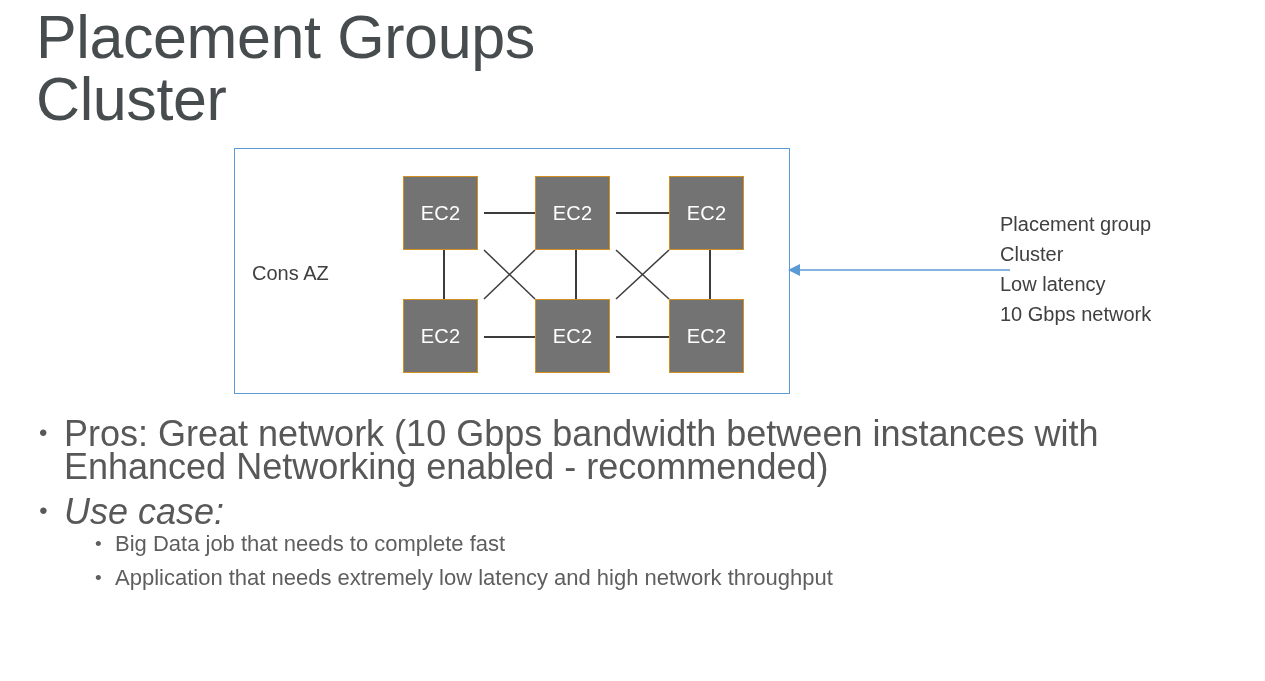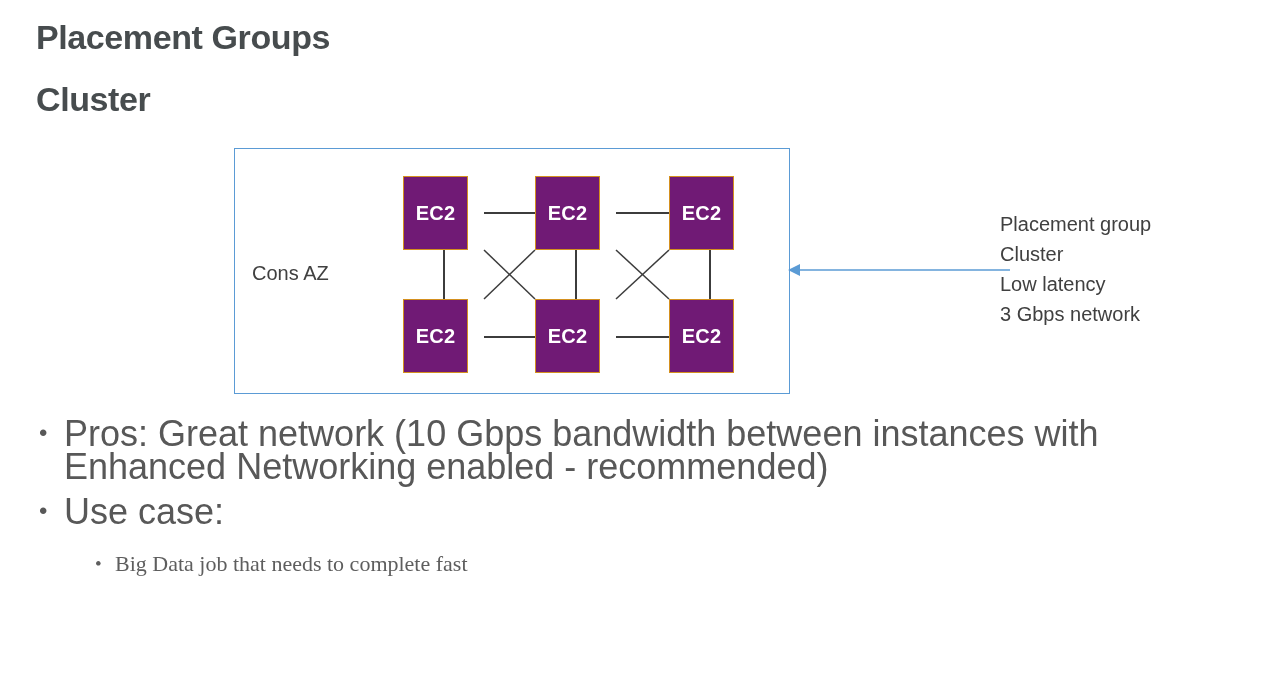--- a/index.html
+++ b/index.html
@@ -16,23 +16,23 @@
     color: #404040;
     -webkit-font-smoothing: antialiased;
   }
 
   
   #slide-title {
     position: absolute;
     left: 36px;
     top: 6px;
     width: 900px;
-    font-size: 34px;
+    font-size: 61px;
     line-height: 62px;
-    font-weight: 700;
+    font-weight: 400;
     letter-spacing: -0.4px;
     color: #474c4e;
     white-space: pre-line;
   }
 
   
   #diagram {
     position: absolute;
     left: 234px;
     top: 148px;
@@ -51,30 +51,29 @@
     left: 18px;
     top: 113px;
     font-size: 20px;
     line-height: 24px;
     color: #404040;
     white-space: nowrap;
   }
 
   .ec2-node {
     position: absolute;
-    width: 65px;
+    width: 75px;
     height: 74px;
-    background: #701a75;
+    background: #737373;
     border: 1.5px solid #d4901f;
     box-sizing: border-box;
     display: flex;
     align-items: center;
     justify-content: center;
     z-index: 3;
-    font-weight: bold;
   }
   .ec2-label {
     color: #ffffff;
     font-size: 20px;
     line-height: 20px;
     letter-spacing: 0.2px;
   }
 
   
   #node-tl { left: 169px; top:  28px; }
@@ -143,32 +142,31 @@
     line-height: 33px;
     color: #585858;
   }
   .bullet-l2 {
     position: relative;
     padding-left: 82px;
     font-size: 22px;
     line-height: 32px;
     color: #5e5e5e;
     margin-bottom: 2px;
-    font-family: Liberation Serif, serif;
   }
   .bullet-l2::before {
     content: "\2022";
     position: absolute;
     left: 62px;
     top: 0px;
     font-size: 19px;
     line-height: 32px;
     color: #5e5e5e;
   }
-  #bullet-usecase { margin-bottom: 20px; }
+  #bullet-usecase { margin-bottom: 0; font-style: italic; }
 </style>
 </head>
 <body>
 
 <div id="slide-title">Placement Groups
 Cluster</div>
 
 <div id="diagram">
 
   <div id="az-box"></div>
@@ -220,19 +218,20 @@
 <div id="callout-arrow">
   <svg width="222" height="28" viewBox="0 0 222 28" fill="none">
     <line x1="10" y1="14" x2="222" y2="14" stroke="#5b9bd5" stroke-width="1.6"></line>
     <polygon points="0,14 12,8 12,20" fill="#5b9bd5"></polygon>
   </svg>
 </div>
 
 <div id="callout-text">Placement group
 Cluster
 Low latency
-3 Gbps network</div>
+10 Gbps network</div>
 
 <div id="bullets">
   <div class="bullet-l1">Pros: Great network (10 Gbps bandwidth between instances with Enhanced Networking enabled - recommended)</div>
   <div class="bullet-l1" id="bullet-usecase">Use case:</div>
   <div class="bullet-l2">Big Data job that needs to complete fast</div>
+  <div class="bullet-l2">Application that needs extremely low latency and high network throughput</div>
 </div>
 
 </body></html>

